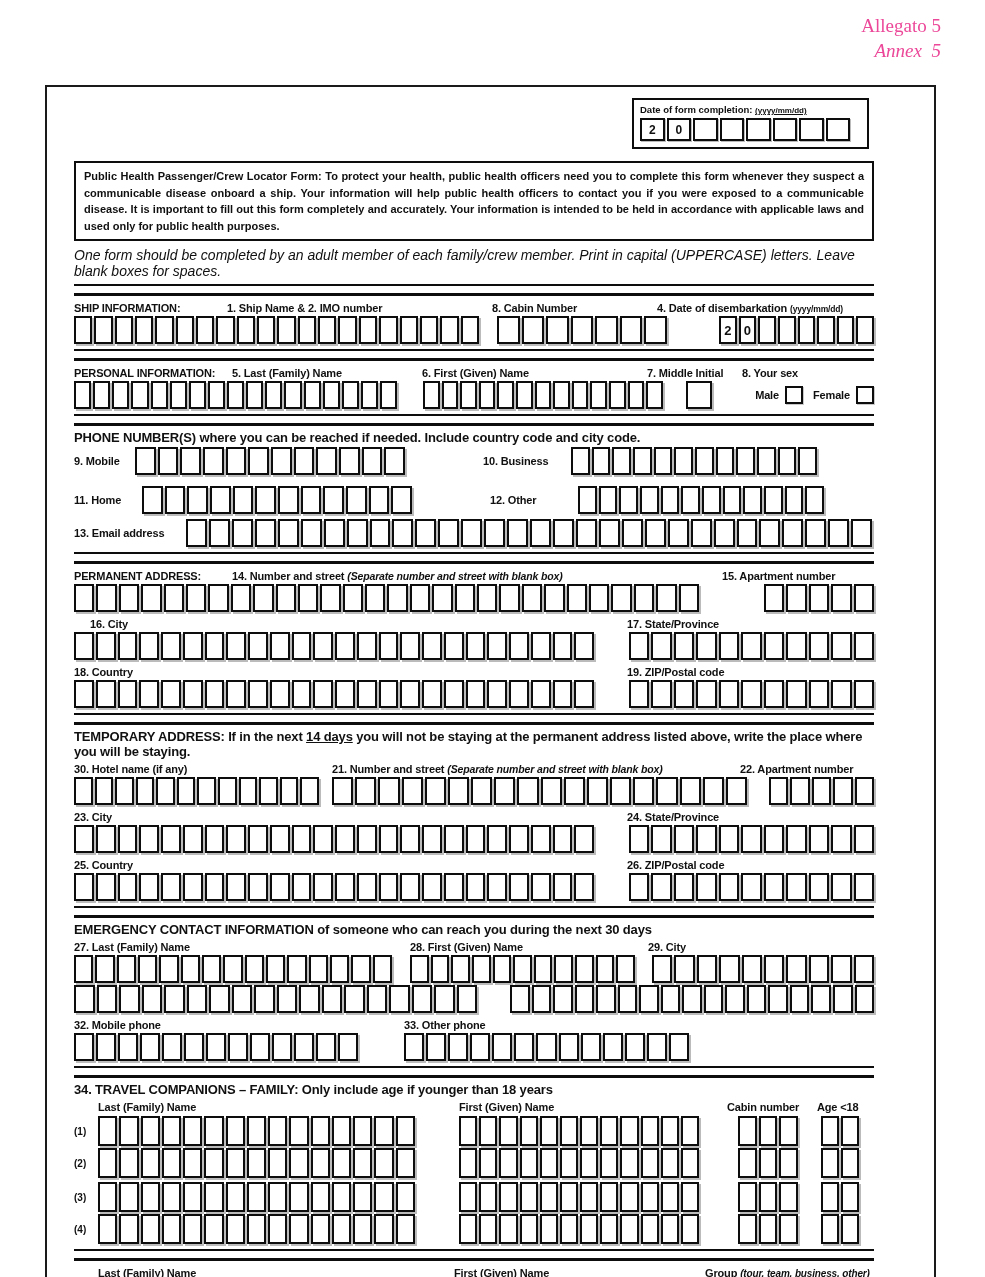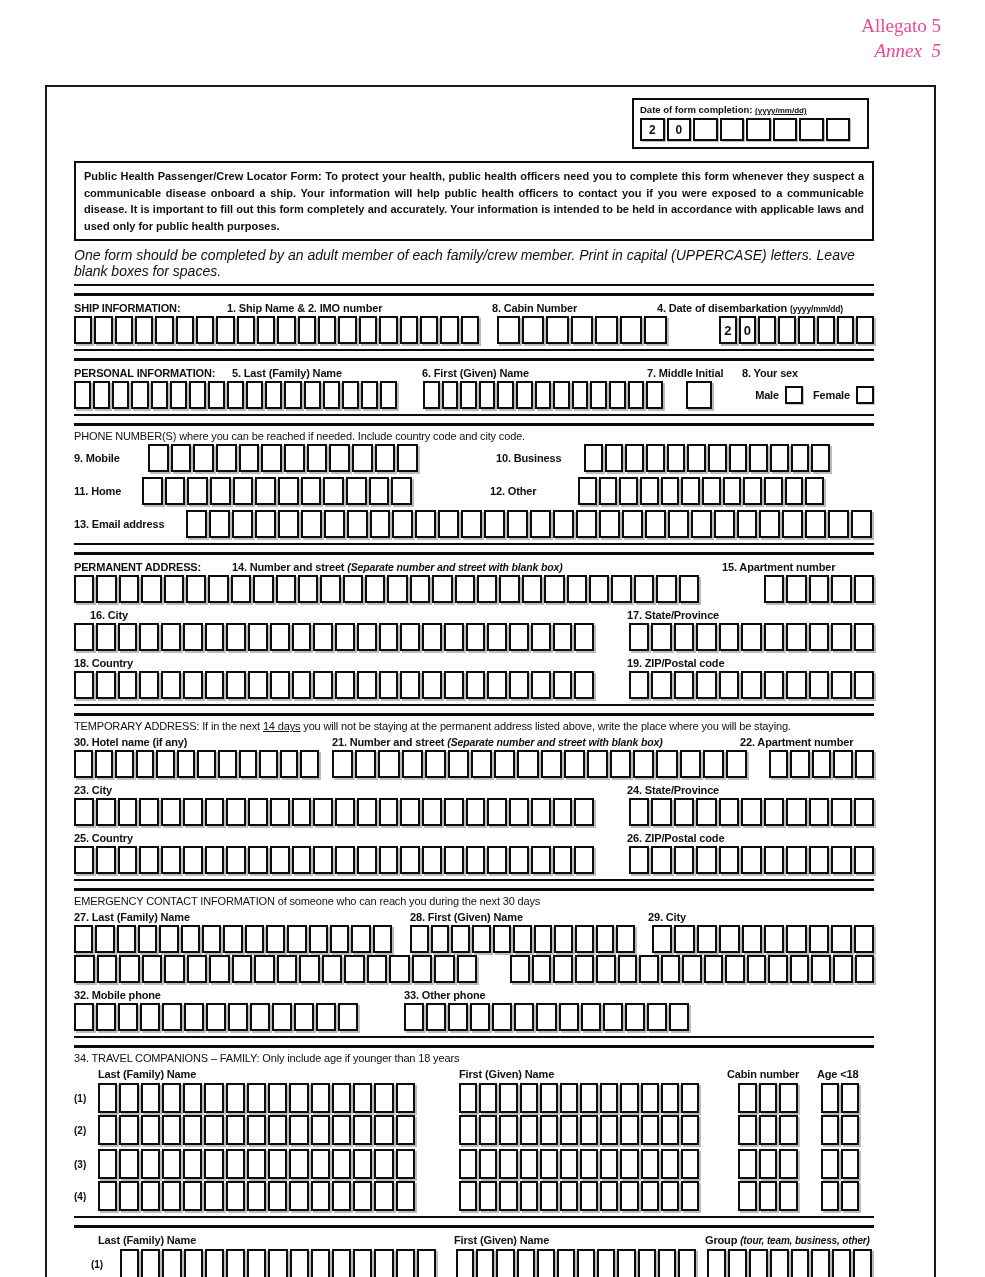--- a/index.html
+++ b/index.html
@@ -28,21 +28,21 @@
   .strip.sm .box{box-shadow:1px 1px 0 rgba(120,120,120,.5);font-size:12px;}
   .strip.tall{height:30px;}
   .rule{height:7px;border-top:2px solid #0d0d0d;border-bottom:3px solid #0d0d0d;margin:5px 0 3px 0;width:800px;}
   .datebox{margin-left:558px;width:237px;border:2px solid #0d0d0d;box-sizing:border-box;
            padding:4px 6px 6px 6px;}
   .datebox .dlabel{font-size:9.5px;font-weight:bold;white-space:nowrap;margin-bottom:3px;}
   .datebox .dhint{font-size:8px;font-weight:bold;text-decoration:underline;}
   .intro{width:800px;box-sizing:border-box;border:2px solid #0d0d0d;margin-top:12px;
          padding:5px 8px;font-size:11px;font-weight:bold;line-height:1.5;text-align:justify;}
   .instruction{margin:6px 0 3px 0;font-size:14px;font-weight:normal;font-style:italic;}
-  .secheader{font-size:11px;font-weight:normal;margin:4px 0 1px 0;letter-spacing:-0.15px;}
+  .secheader{font-size:13px;font-weight:bold;margin:4px 0 1px 0;letter-spacing:-0.15px;}
   .ul{text-decoration:underline;}
   .cb{display:inline-block;width:14px;height:14px;border:2px solid #0d0d0d;background:#fff;
       vertical-align:middle;margin-left:6px;box-shadow:1px 1px 0 rgba(120,120,120,.4);}
   .sexrow{margin-left:auto;display:flex;align-items:center;padding-bottom:5px;}
   .plabel{font-weight:bold;font-size:11px;letter-spacing:-0.15px;align-self:center;}
   .rowlbl{font-weight:bold;font-size:10px;align-self:center;}
 </style>
 </head>
 <body>
 
@@ -184,21 +184,21 @@
           <span class="lbl">Male</span>
           <span class="cb"></span>
           <span class="lbl" style="margin-left:10px">Female</span>
           <span class="cb"></span>
         </div>
       </div>
       <div class="rule"></div>
 
       <div class="secheader">PHONE NUMBER(S) where you can be reached if needed. Include country code and city code.</div>
       <div class="row" style="align-items:center">
-        <span class="plabel" style="width:74px">9. Mobile</span>
+        <span class="plabel" style="width:61px">9. Mobile</span>
         <div class="strip" style="width:270px">
             <div class="box"></div>
             <div class="box"></div>
             <div class="box"></div>
             <div class="box"></div>
             <div class="box"></div>
             <div class="box"></div>
             <div class="box"></div>
             <div class="box"></div>
             <div class="box"></div>
@@ -215,21 +215,21 @@
             <div class="box"></div>
             <div class="box"></div>
             <div class="box"></div>
             <div class="box"></div>
             <div class="box"></div>
             <div class="box"></div>
             <div class="box"></div>
             <div class="box"></div>
           </div>
       </div>
-      <div class="row" style="align-items:center;margin-top:5px">
+      <div class="row" style="align-items:center;margin-top:11px">
         <span class="plabel" style="width:68px">11. Home</span>
         <div class="strip" style="width:270px">
             <div class="box"></div>
             <div class="box"></div>
             <div class="box"></div>
             <div class="box"></div>
             <div class="box"></div>
             <div class="box"></div>
             <div class="box"></div>
             <div class="box"></div>

